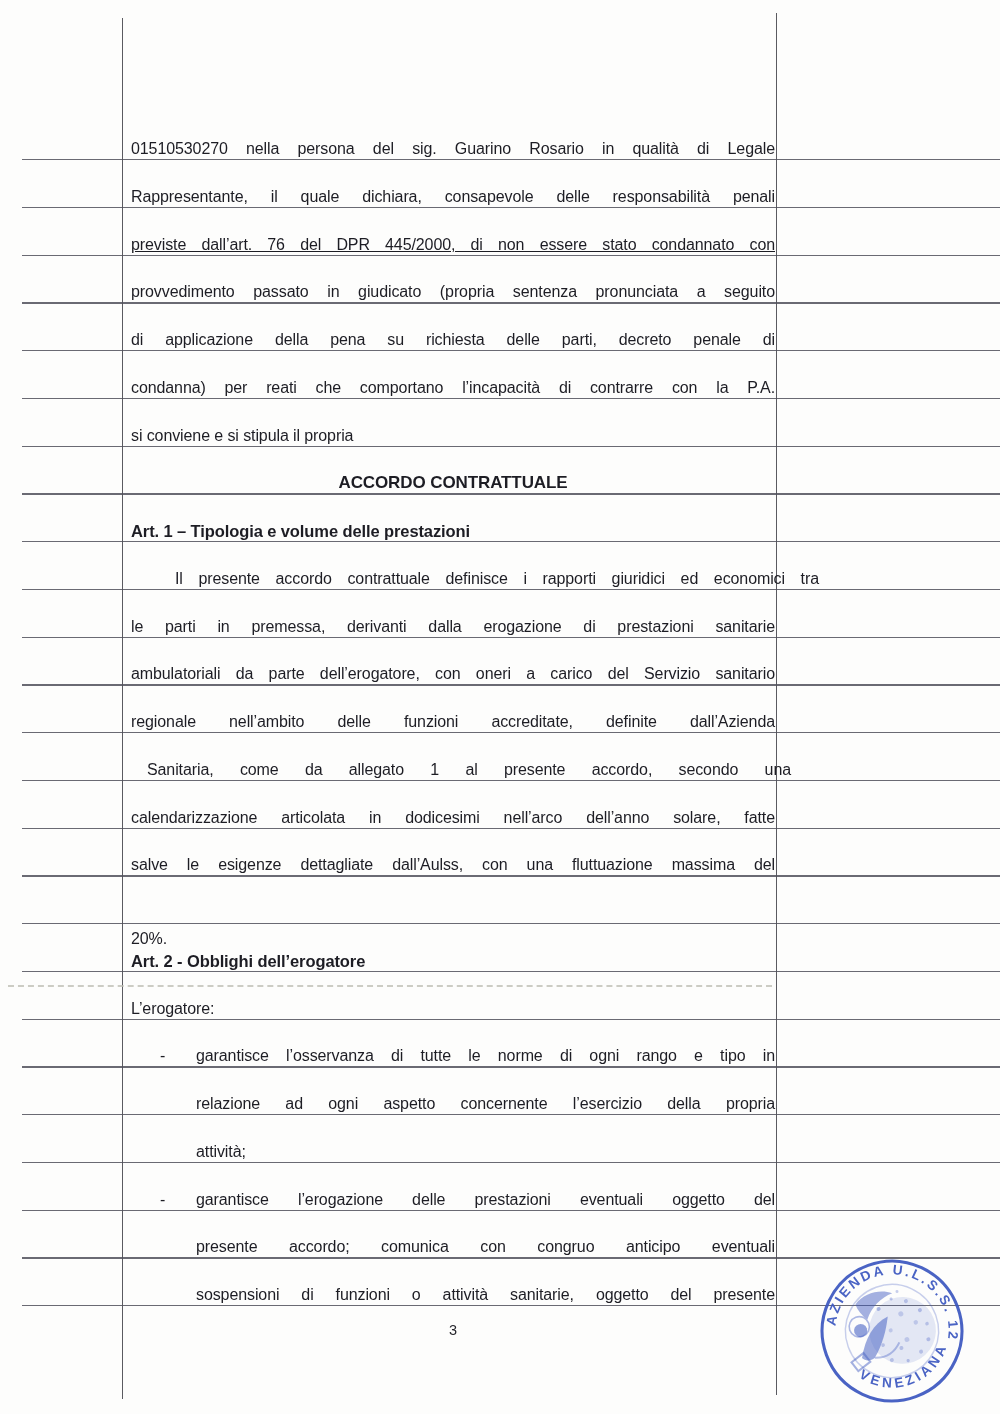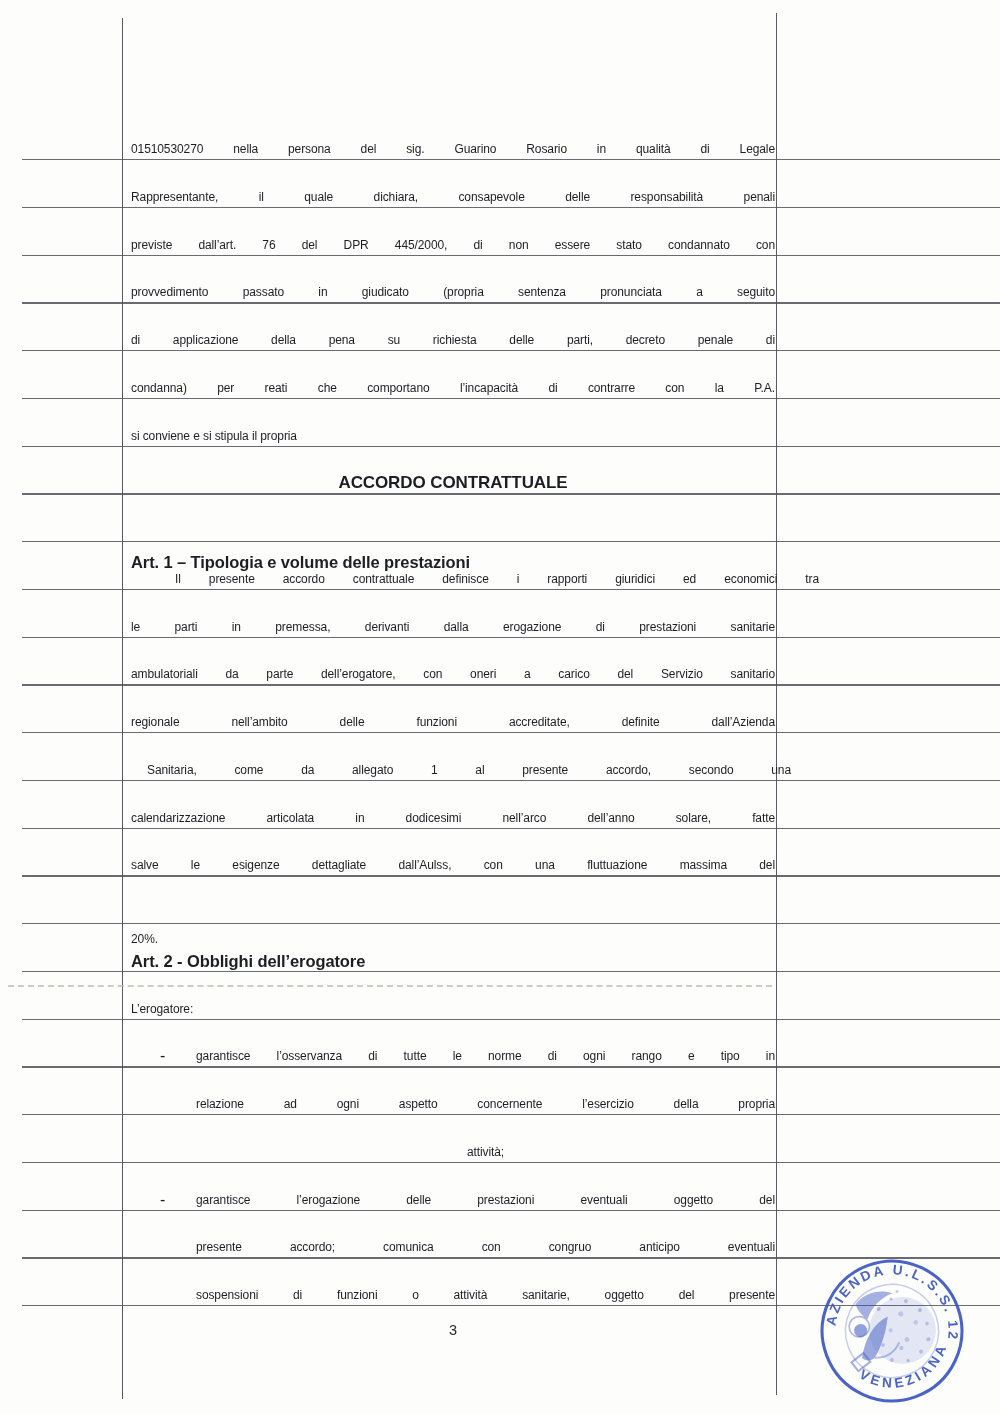--- a/index.html
+++ b/index.html
@@ -16,29 +16,29 @@
     overflow:hidden;
     font-family:"Liberation Sans", sans-serif;
     color:var(--ink);
   }
   .vline{position:absolute;width:1.4px;background:#5a5a60;}
   .vline.left{left:122px;top:18px;height:1381px;}
   .vline.right{left:776px;top:13px;height:1382px;}
   .rule{position:absolute;left:22px;width:978px;height:1.3px;background:var(--rule);opacity:.85;}
   .row{
     position:absolute;height:24px;line-height:24px;
-    font-size:12px;letter-spacing:-0.1px;
+    font-size:16px;letter-spacing:-0.1px;
     left:131px;width:644px;
     white-space:normal;overflow:visible;
   }
   .row.justify{text-align:justify;text-align-last:justify;}
   .row.left{text-align:left;}
   .row.heading-center{font-weight:bold;text-align:center;font-size:17px;}
   .row.heading-left{font-weight:bold;font-size:16.5px;}
-  .row.bullet,.row.bullet-left{left:196px;width:579px;text-align:center;}
+  .row.bullet,.row.bullet-left{left:196px;width:579px;}
   .row.bullet{text-align:justify;text-align-last:justify;}
   .dashmark{
     position:absolute;left:160px;width:22px;height:24px;line-height:24px;
     font-size:16px;text-align:left;
   }
   .scan-dashed{
     position:absolute;left:8px;top:985px;width:764px;height:0;
     border-top:2.5px dashed #bcbcb2;opacity:.75;
   }
   .page-number{
@@ -62,33 +62,33 @@
 
   <div class="vline left"></div>
   <div class="vline right"></div>
 
   <div id="lines-layer">
       <div class="rule" style="top: 159px;"></div>
       <div class="row justify" style="top: 137px;">01510530270 nella persona del sig. Guarino Rosario in qualità di Legale</div>
       <div class="rule" style="top: 206.75px;"></div>
       <div class="row justify" style="top: 184.75px;">Rappresentante, il quale dichiara, consapevole delle responsabilità penali</div>
       <div class="rule" style="top: 254.5px;"></div>
-      <div class="row justify" style="top: 232.5px;">previste dall’art. 76 del DPR 445/2000, di non essere stato condannato con</div>
+      <div class="row justify" style="top: 232.5px; text-decoration: underline;">previste dall’art. 76 del DPR 445/2000, di non essere stato condannato con</div>
       <div class="rule" style="top: 302.25px;"></div>
       <div class="row justify" style="top: 280.25px;">provvedimento passato in giudicato (propria sentenza pronunciata a seguito</div>
       <div class="rule" style="top: 350px;"></div>
       <div class="row justify" style="top: 328px;">di applicazione della pena su richiesta delle parti, decreto penale di</div>
       <div class="rule" style="top: 397.75px;"></div>
       <div class="row justify" style="top: 375.75px;">condanna) per reati che comportano l’incapacità di contrarre con la P.A.</div>
       <div class="rule" style="top: 445.5px;"></div>
       <div class="row left" style="top: 423.5px;">si conviene e si stipula il propria</div>
       <div class="rule" style="top: 493.25px;"></div>
       <div class="row heading-center" style="top: 471.25px;">ACCORDO CONTRATTUALE</div>
       <div class="rule" style="top: 541px;"></div>
-      <div class="row heading-left" style="top: 519px; margin-top: 31px;">Art. 1 – Tipologia e volume delle prestazioni</div>
+      <div class="row heading-left" style="top: 519px;">Art. 1 – Tipologia e volume delle prestazioni</div>
       <div class="rule" style="top: 588.75px;"></div>
       <div class="row justify" style="top: 566.75px; margin-left: 44px;">Il presente accordo contrattuale definisce i rapporti giuridici ed economici tra</div>
       <div class="rule" style="top: 636.5px;"></div>
       <div class="row justify" style="top: 614.5px;">le parti in premessa, derivanti dalla erogazione di prestazioni sanitarie</div>
       <div class="rule" style="top: 684.25px;"></div>
       <div class="row justify" style="top: 662.25px;">ambulatoriali da parte dell’erogatore, con oneri a carico del Servizio sanitario</div>
       <div class="rule" style="top: 732px;"></div>
       <div class="row justify" style="top: 710px;">regionale nell’ambito delle funzioni accreditate, definite dall’Azienda</div>
       <div class="rule" style="top: 779.75px;"></div>
       <div class="row justify" style="top: 757.75px; margin-left: 16px;">Sanitaria, come da allegato 1 al presente accordo, secondo una</div>

